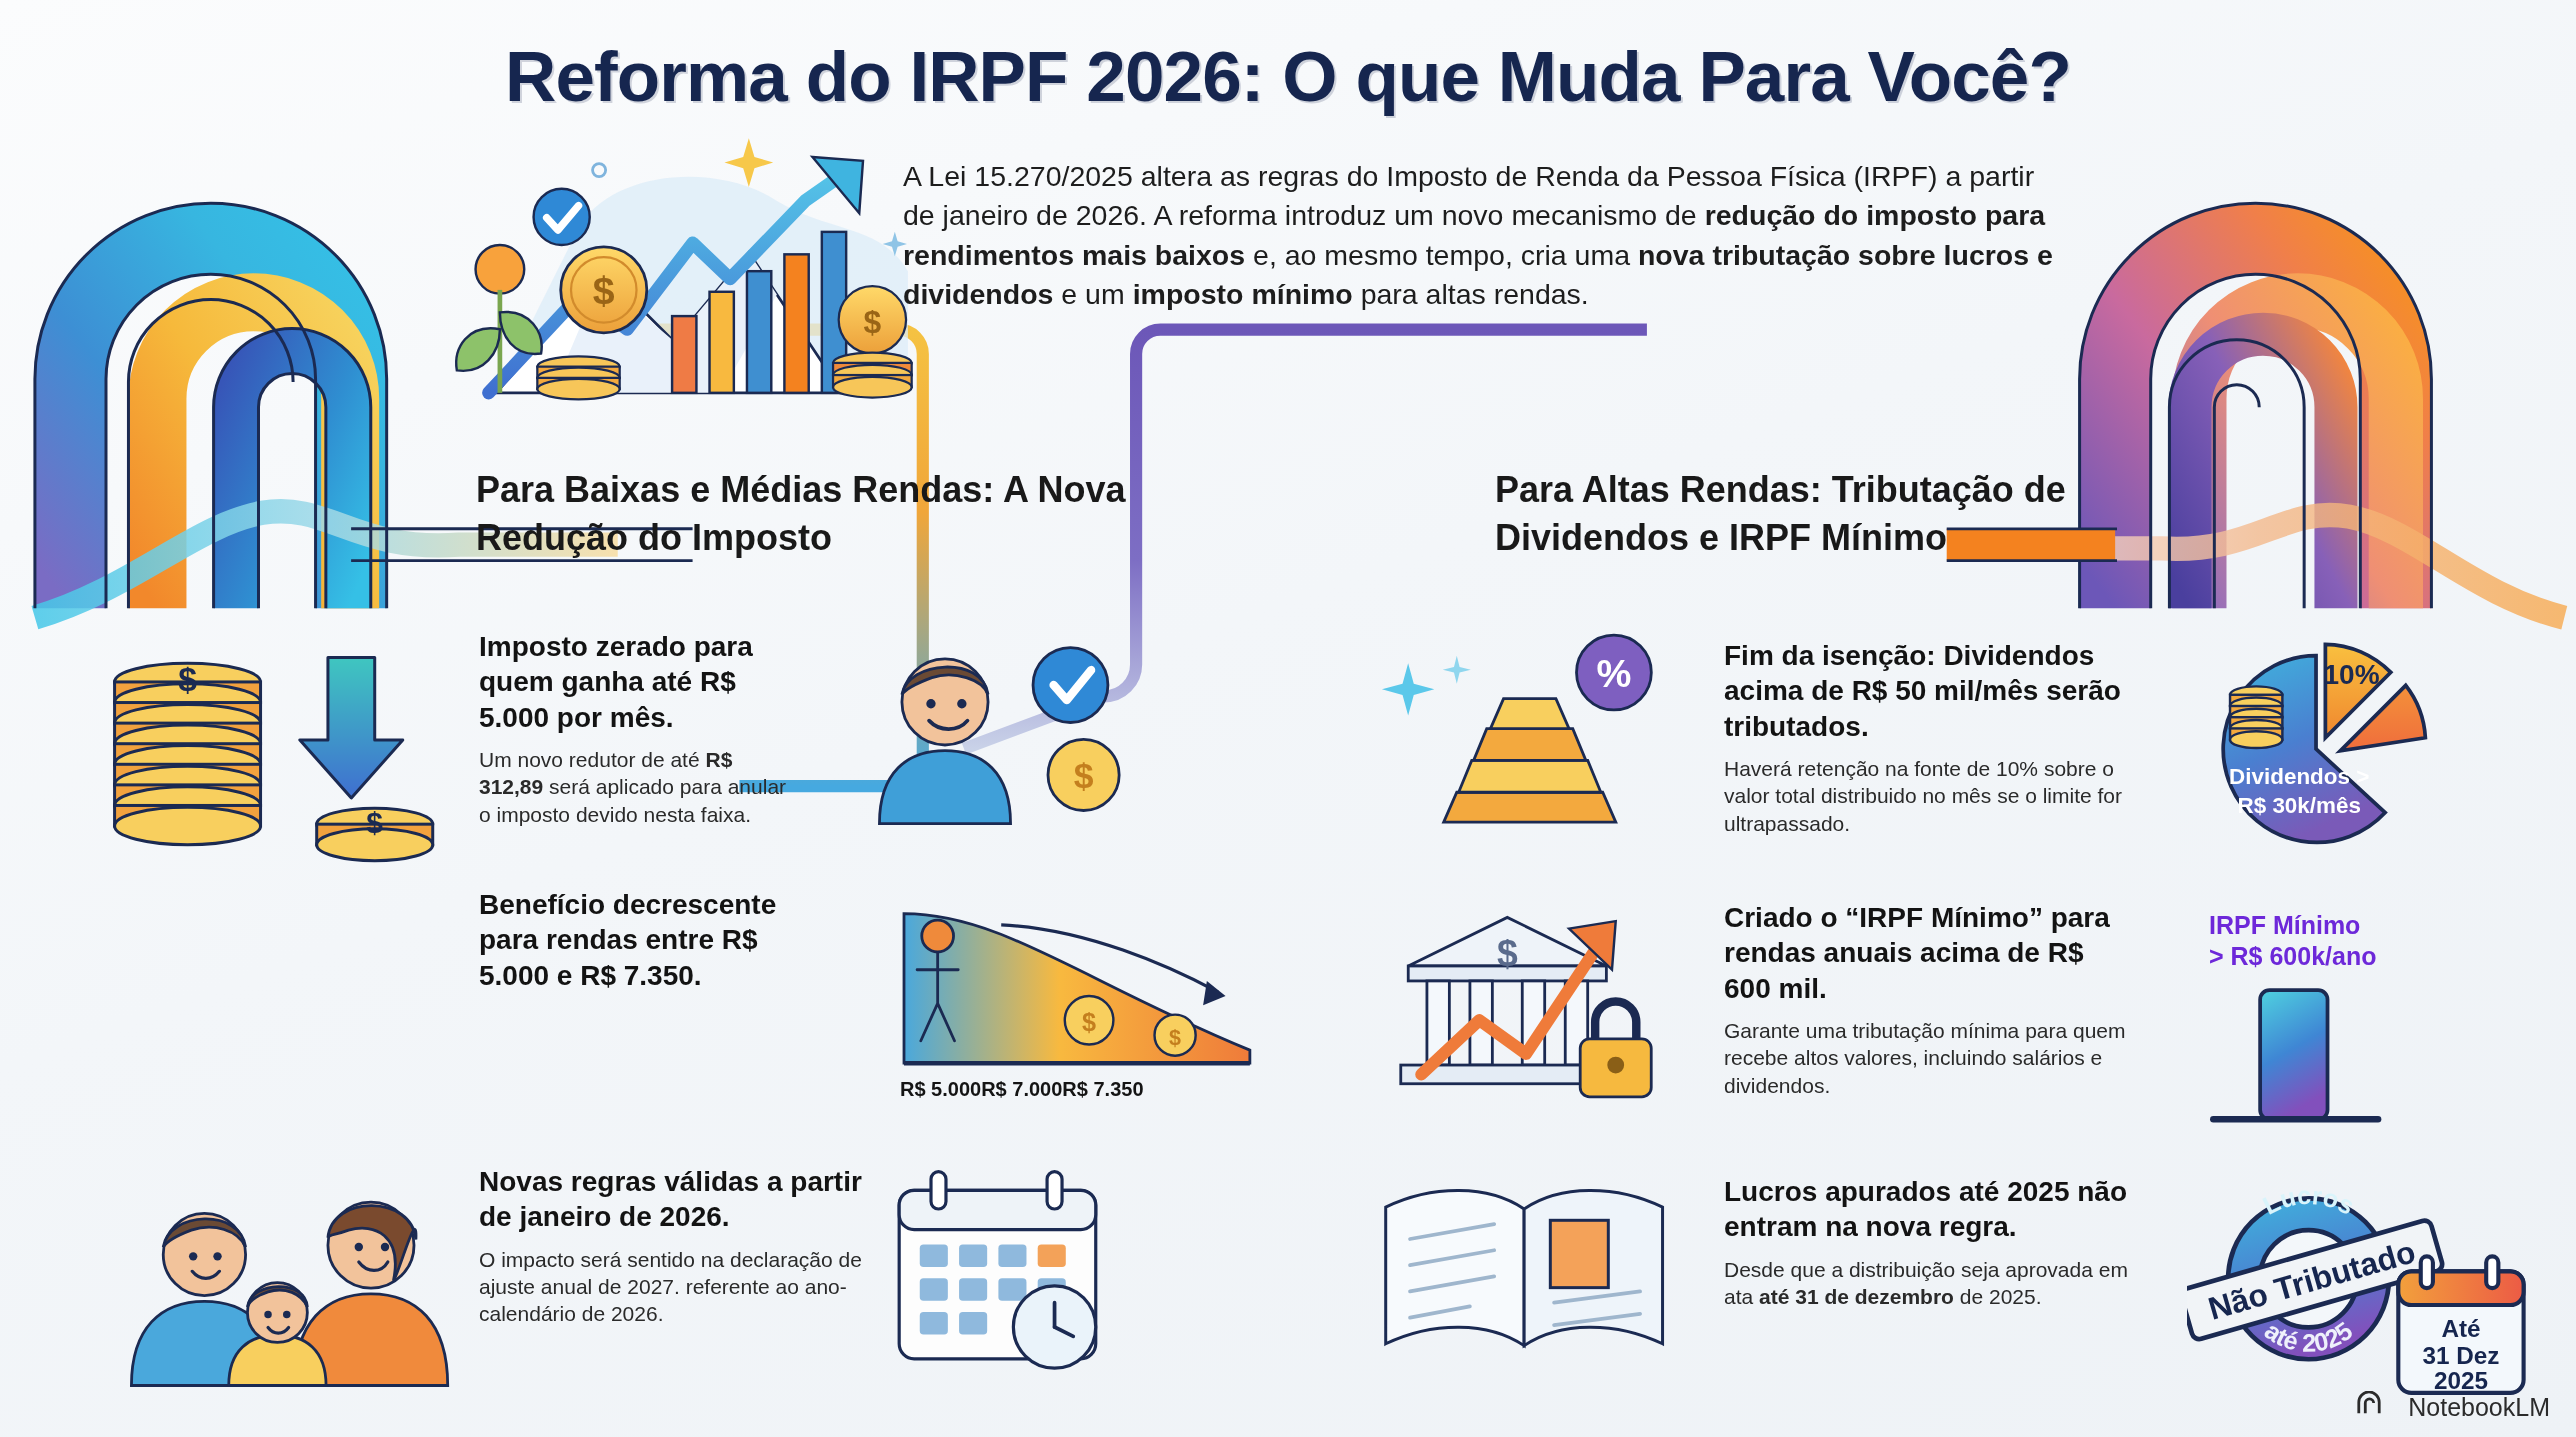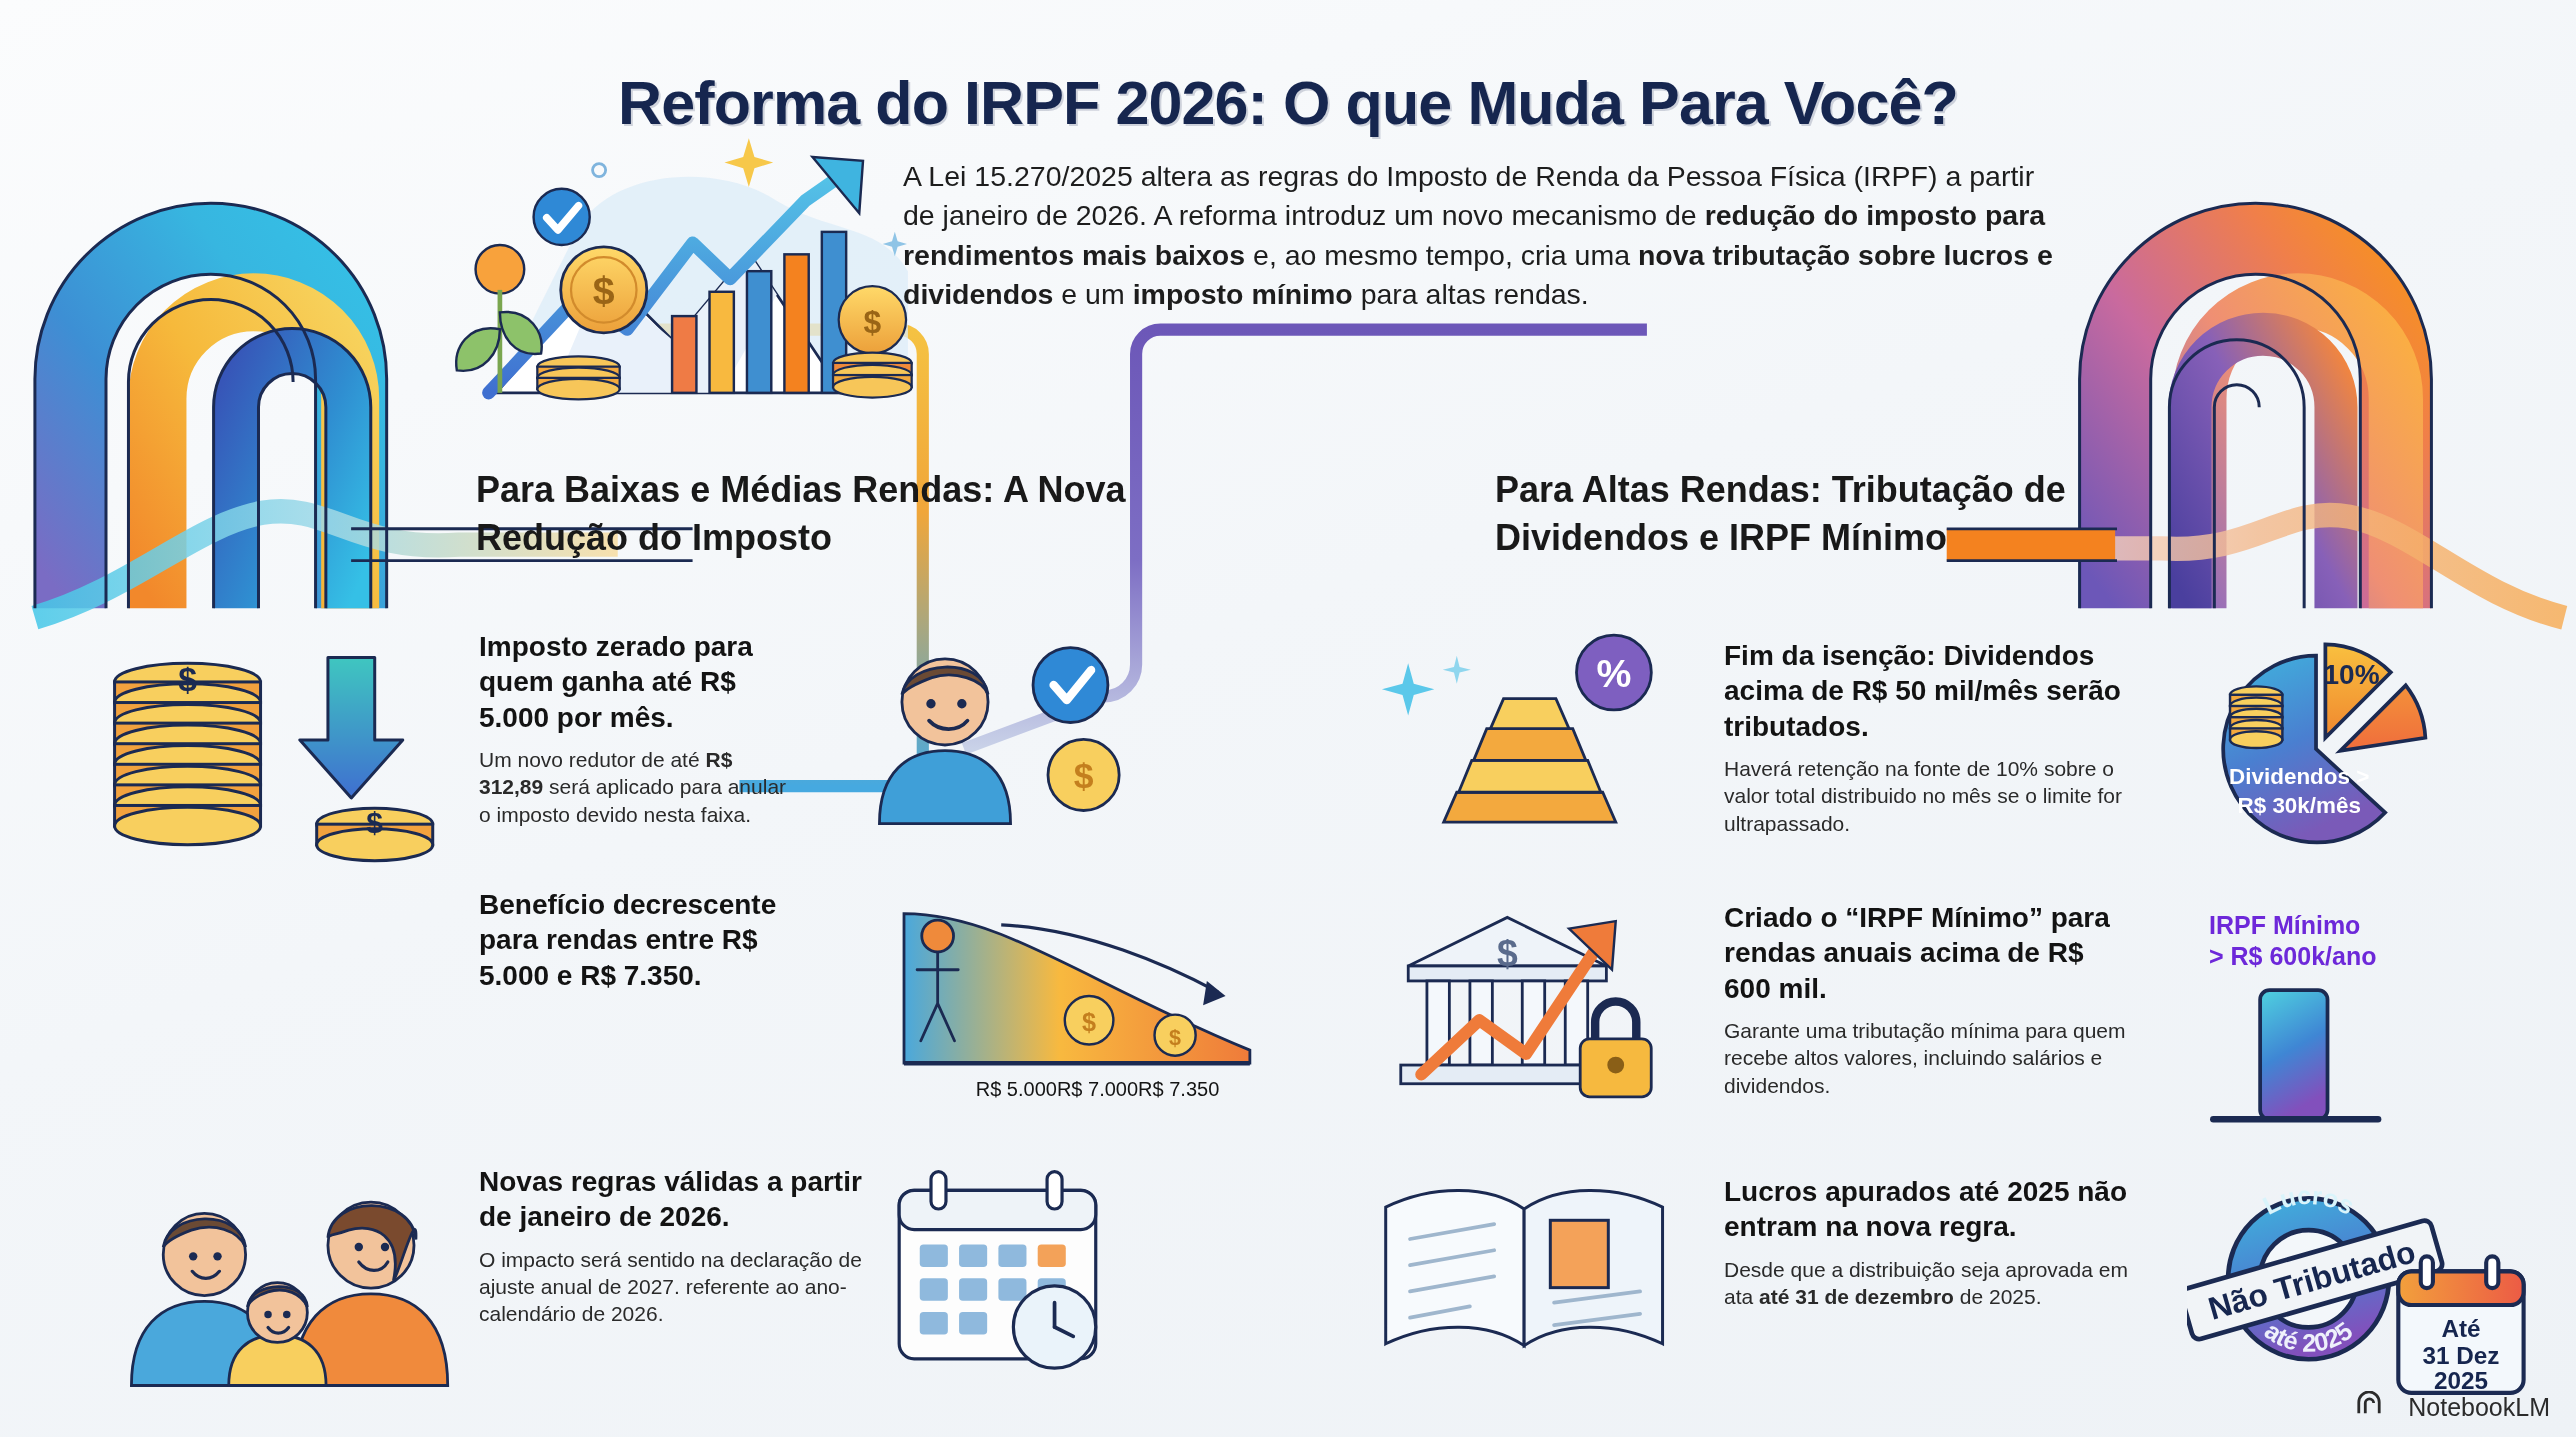--- a/index.html
+++ b/index.html
@@ -11,25 +11,24 @@
     position: relative;
     overflow: hidden;
     color: #1a1a1a;
   }
   .canvas { position: absolute; inset: 0; }
 
   
   .title {
     position: absolute; top: 36px; left: 0; width: 100%;
     text-align: center;
-    font-size: 61px; font-weight: bold; letter-spacing: -0.9px;
+    font-size: 71px; font-weight: bold; letter-spacing: -0.9px;
     color: #16264f;
     text-shadow: 1.9px 1.9px 0 rgba(20,35,75,.18);
     z-index: 40;
-    margin-top: 32px;
   }
 
   
   .intro {
     position: absolute; top: 157px; left: 903px; width: 1156px;
     font-size: 28.5px; line-height: 1.38; color: #1d1d1d;
     z-index: 40;
   }
   .intro b { font-weight: bold; }
 
@@ -73,23 +72,23 @@
   #viz-seal { left: 2187px; top: 1157px; width: 374px; height: 253px; }
 
   .viz-label {
     position: absolute; font-size: 25px; font-weight: bold;
     line-height: 1.25; color: #6d28d9; z-index: 46;
   }
   #label-irpf-min { left: 2209px; top: 910px; width: 281px; }
 
   
   .axis-labels {
-    position: absolute; left: 929px; top: 1078px; width: 337px;
-    display: flex; justify-content: center;
-    font-size: 20px; font-weight: normal; color: #141414; z-index: 46;
+    position: absolute; left: 900px; top: 1078px; width: 337px;
+    display: flex; justify-content: flex-start;
+    font-size: 20px; font-weight: bold; color: #141414; z-index: 46;
   }
 
   
   .watermark {
     position: absolute; right: 26px; bottom: 15px;
     display: flex; align-items: center; gap: 25px;
     font-size: 25px; color: #2b2b2b; z-index: 60;
   }
 
   

